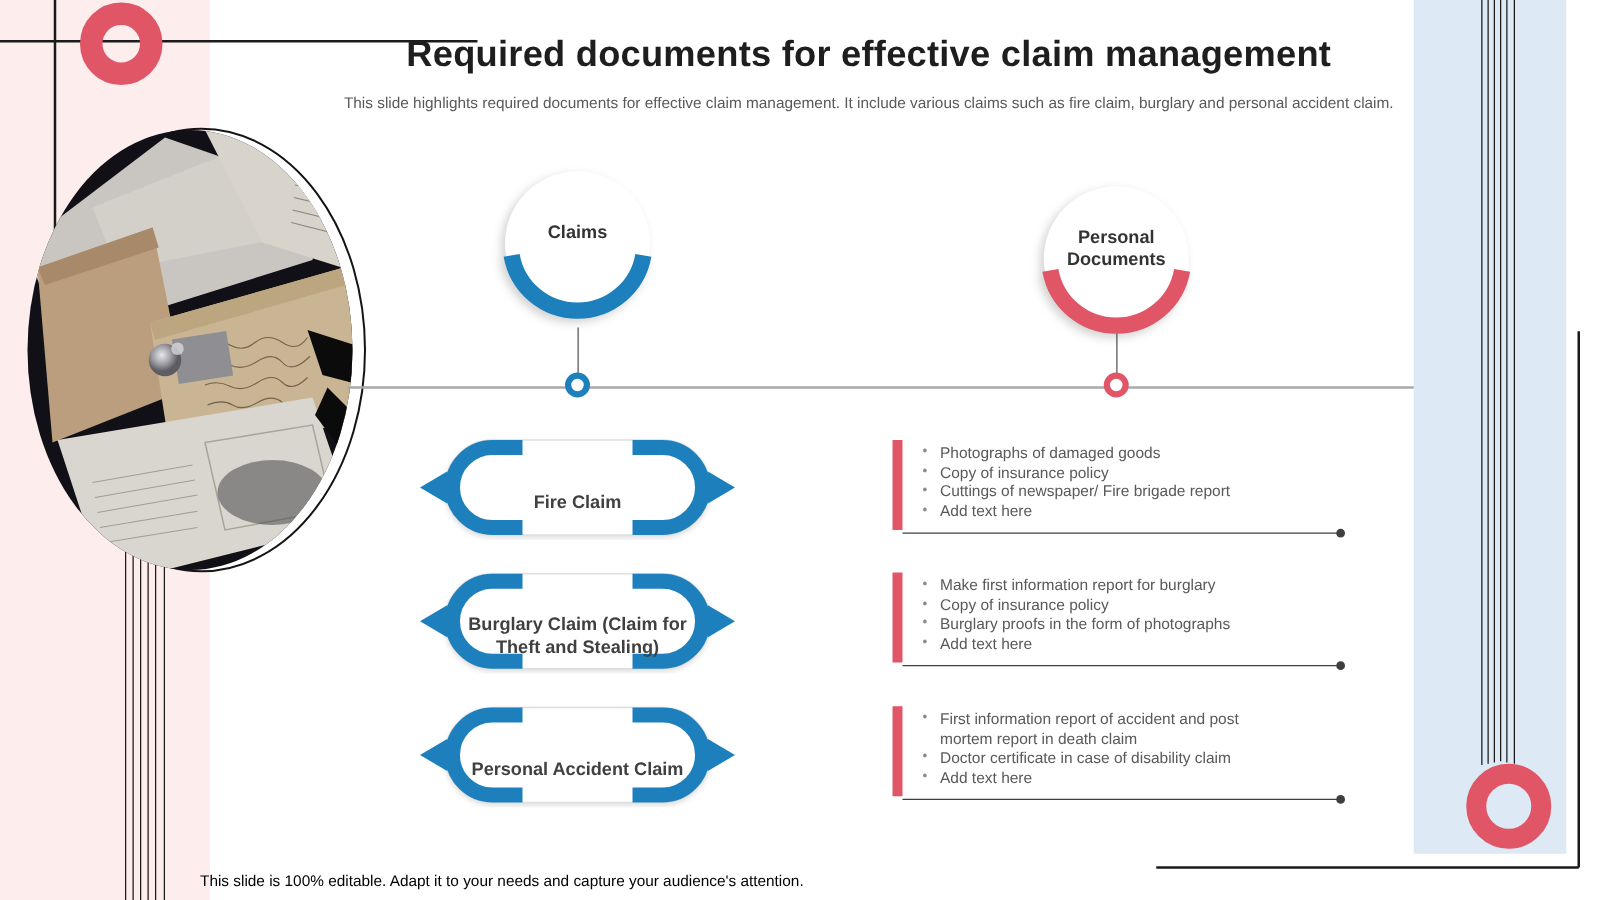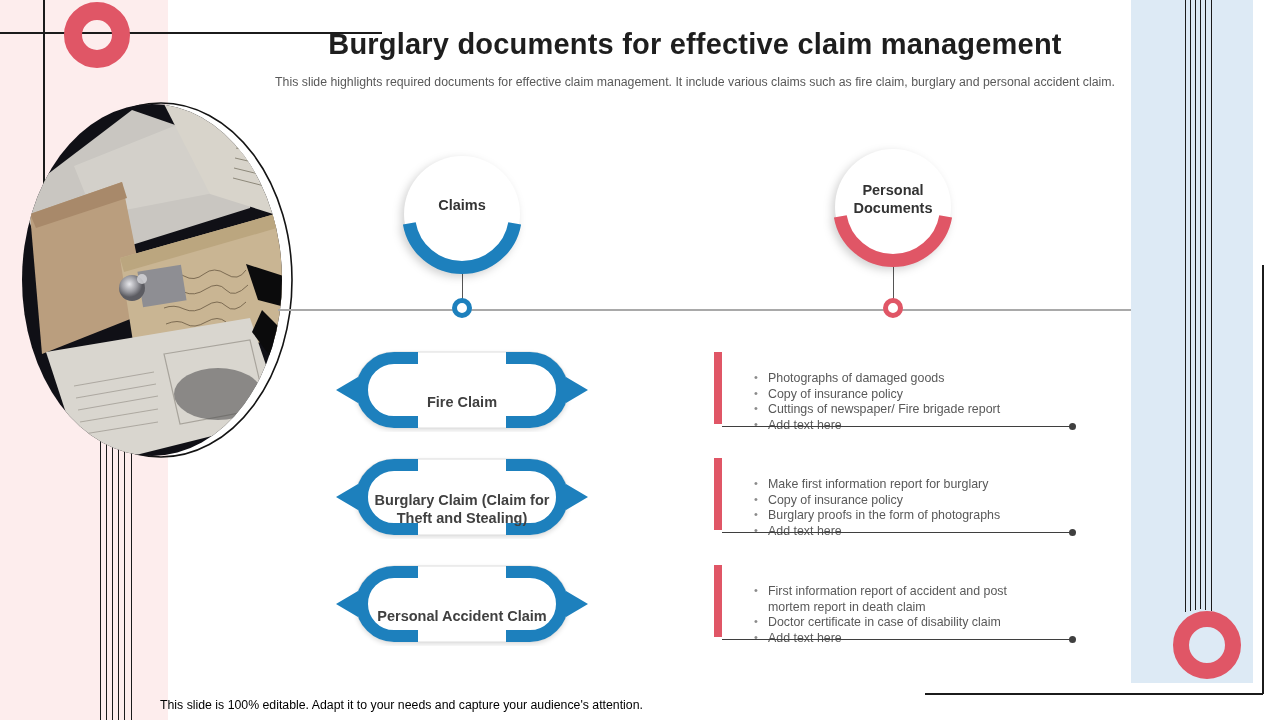--- a/index.html
+++ b/index.html
@@ -37,21 +37,21 @@
   
   .pill{width:268px;height:84px;}
   .pill svg{position:absolute;left:0;top:0;}
   .pill-label{position:absolute;left:44px;top:12px;width:180px;height:84px;
               display:flex;align-items:center;justify-content:center;text-align:center;
               font-size:14.5px;font-weight:bold;color:#404040;line-height:18px;}
 
   
   .doc-block{left:714px;width:362px;height:78px;}
   .red-bar{position:absolute;left:0;top:0;width:8px;height:72px;background:#e05666;}
-  .doc-list{position:absolute;left:22px;top:3px;width:316px;margin:16px;padding:0;list-style:none;}
+  .doc-list{position:absolute;left:22px;top:3px;width:316px;margin:0;padding:0;list-style:none;}
   .doc-list li{position:relative;padding-left:16px;font-size:12.4px;color:#595959;line-height:15.6px;}
   .doc-list li::before{content:"•";position:absolute;left:2px;top:-1px;color:#8a8a8a;font-size:11px;}
   .base-line{position:absolute;left:8px;top:74px;width:352px;height:1px;background:#3f3f3f;}
   .end-dot{position:absolute;right:-2px;top:-3px;width:7px;height:7px;border-radius:50%;background:#3f3f3f;}
 
   
   .footer-note{left:160px;top:698px;width:960px;font-size:12.3px;color:#000000;}
 </style>
 </head>
 <body>
@@ -139,31 +139,31 @@
     <polygon points="232,168 282,184 282,214 244,204" fill="#0b0b0c"></polygon>
     <polygon points="248,214 274,240 262,268 238,236" fill="#0b0b0c"></polygon>
 
     <rect x="126" y="172" width="44" height="36" fill="#8e8e93" transform="rotate(-9 148 190)"></rect>
     <circle cx="118" cy="192" r="13" fill="url(#clipMetal)"></circle>
     <circle cx="128" cy="183" r="5" fill="#d8d8dc" opacity="0.8"></circle>
   </g>
 </svg>
 
 <div class="abs title-wrap">
-  <div class="slide-title">Burglary documents for effective claim management</div>
+  <div class="slide-title">Required documents for effective claim management</div>
   <div class="slide-subtitle">This slide highlights required documents for effective claim management. It include various claims such as fire claim, burglary and personal accident claim.</div>
 </div>
 
 <div class="abs timeline"></div>
 <div class="abs connector" style="left:462px;top:262px;height:37px;"></div>
 <div class="abs connector" style="left:893px;top:262px;height:37px;"></div>
 <div class="abs ring ring-blue" style="left:452px;top:298px;"></div>
 <div class="abs ring ring-red" style="left:883px;top:298px;"></div>
 
-<div class="abs hdr-circle" style="left:392px;top:150px;">
+<div class="abs hdr-circle" style="left:392px;top:131px;">
   <svg width="140" height="150" viewBox="0 0 140 150">
     <circle cx="70" cy="64" r="58" fill="#ffffff"></circle>
     <path d="M 17.3 73.3 A 53.5 53.5 0 0 0 122.7 73.3" stroke="#1d80bd" stroke-width="13" fill="none"></path>
   </svg>
   <div class="hdr-label">Claims</div>
 </div>
 
 <div class="abs hdr-circle" style="left:823px;top:143px;">
   <svg width="140" height="150" viewBox="0 0 140 150">
     <circle cx="70" cy="64" r="58" fill="#ffffff"></circle>

